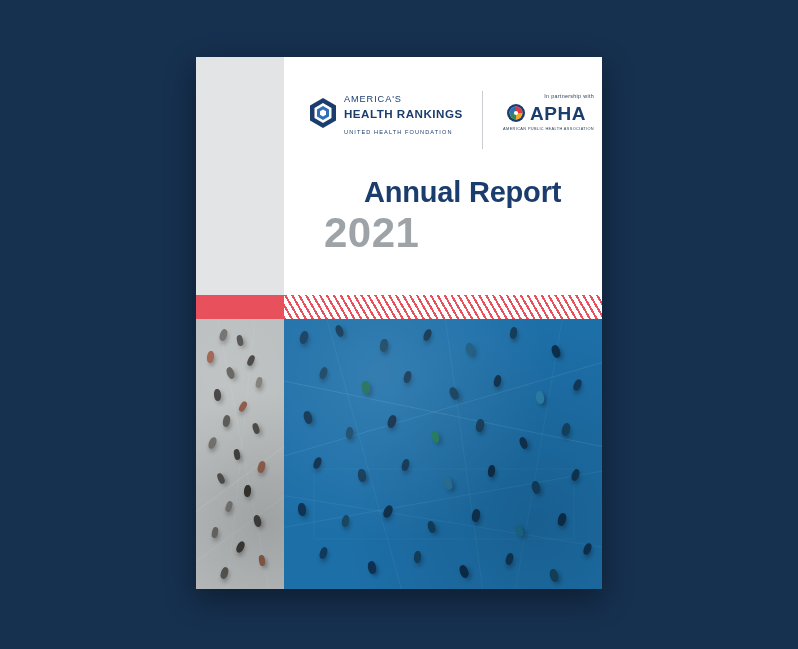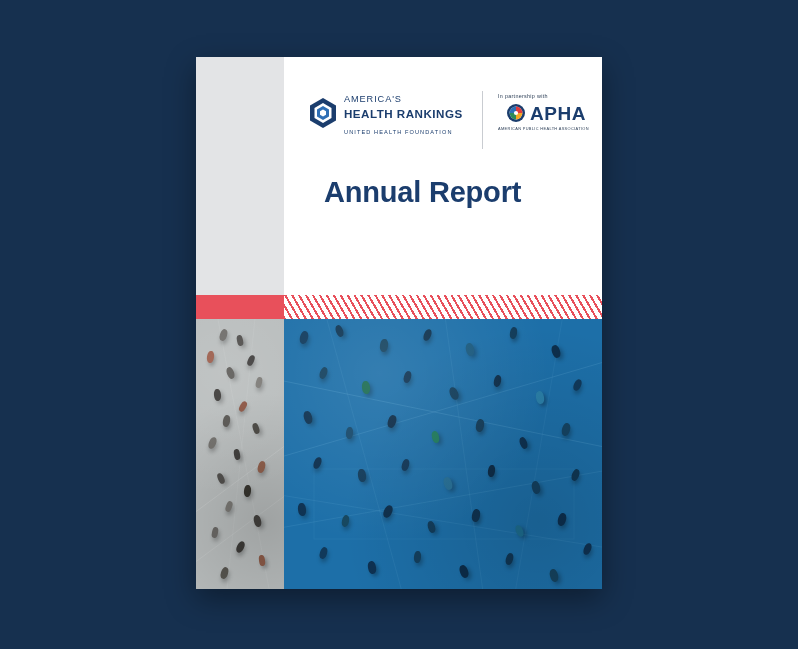--- a/index.html
+++ b/index.html
@@ -111,21 +111,21 @@
     width: 1px;
     height: 58px;
     background: #c9ccd1;
   }
 
   .apha-block {
     position: absolute;
     left: 190px;
     top: 4px;
     width: 96px;
-    text-align: left;
+    text-align: right;
   }
   .apha-partner {
     font-size: 5.4px;
     color: #2c3e56;
     letter-spacing: 0.3px;
     margin-bottom: 4px;
     white-space: nowrap;
   }
   .apha-main {
     display: flex;
@@ -158,20 +158,21 @@
     position: absolute;
     left: 128px;
     top: 120px;
   }
   .title-main {
     font-size: 29px;
     font-weight: bold;
     color: #1b3d6d;
     letter-spacing: -0.2px;
     line-height: 1.05;
+    margin-left: 40px;
   }
   .title-year {
     font-size: 42px;
     font-weight: bold;
     color: #9ea3a8;
     letter-spacing: 0.5px;
     line-height: 1.05;
     margin-top: 4px;
   }
 
@@ -290,20 +291,21 @@
               <circle cx="10" cy="10" r="2.1" fill="#ffffff"></circle>
             </svg>
             <span class="apha-word">APHA</span>
           </div>
           <div class="apha-sub">AMERICAN PUBLIC HEALTH ASSOCIATION</div>
         </div>
       </div>
 
       <div class="title-wrap">
         <div class="title-main">Annual Report</div>
+        <div class="title-year">2021</div>
       </div>
     </div>
 
     <div class="band">
       <div class="band-solid"></div>
       <div class="band-hatch"></div>
     </div>
 
     <div class="photo">
       <div class="photo-left">

